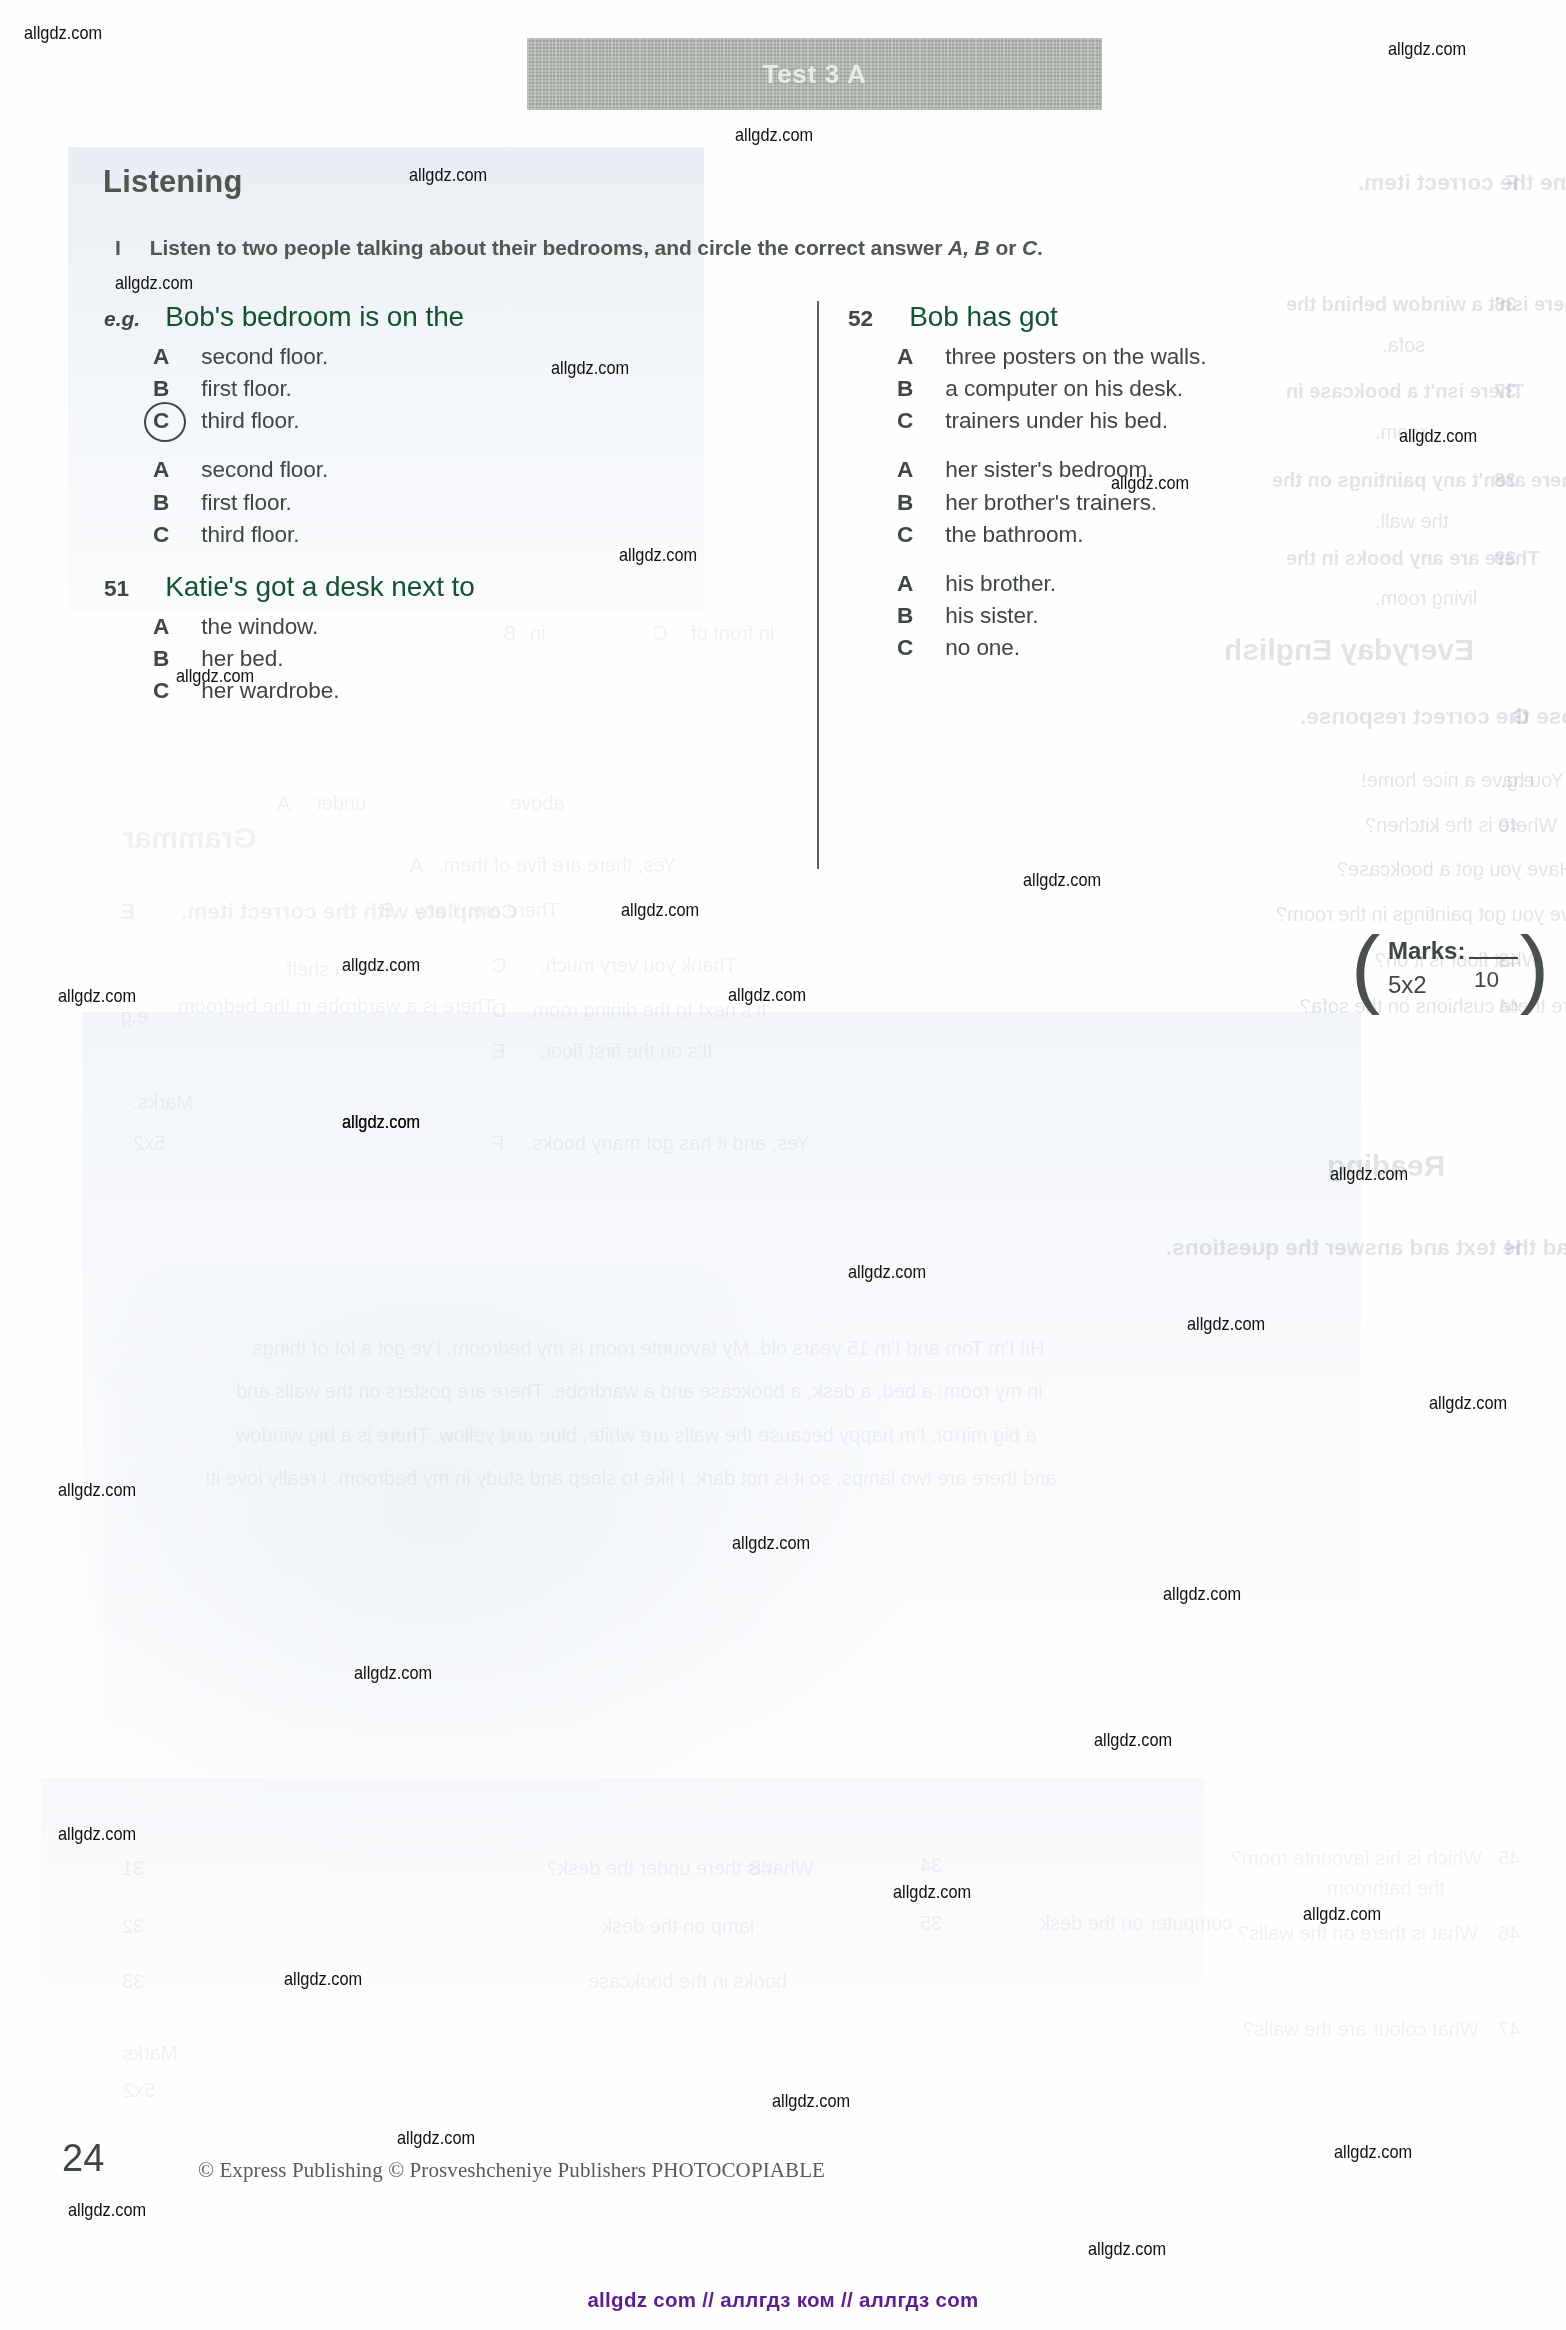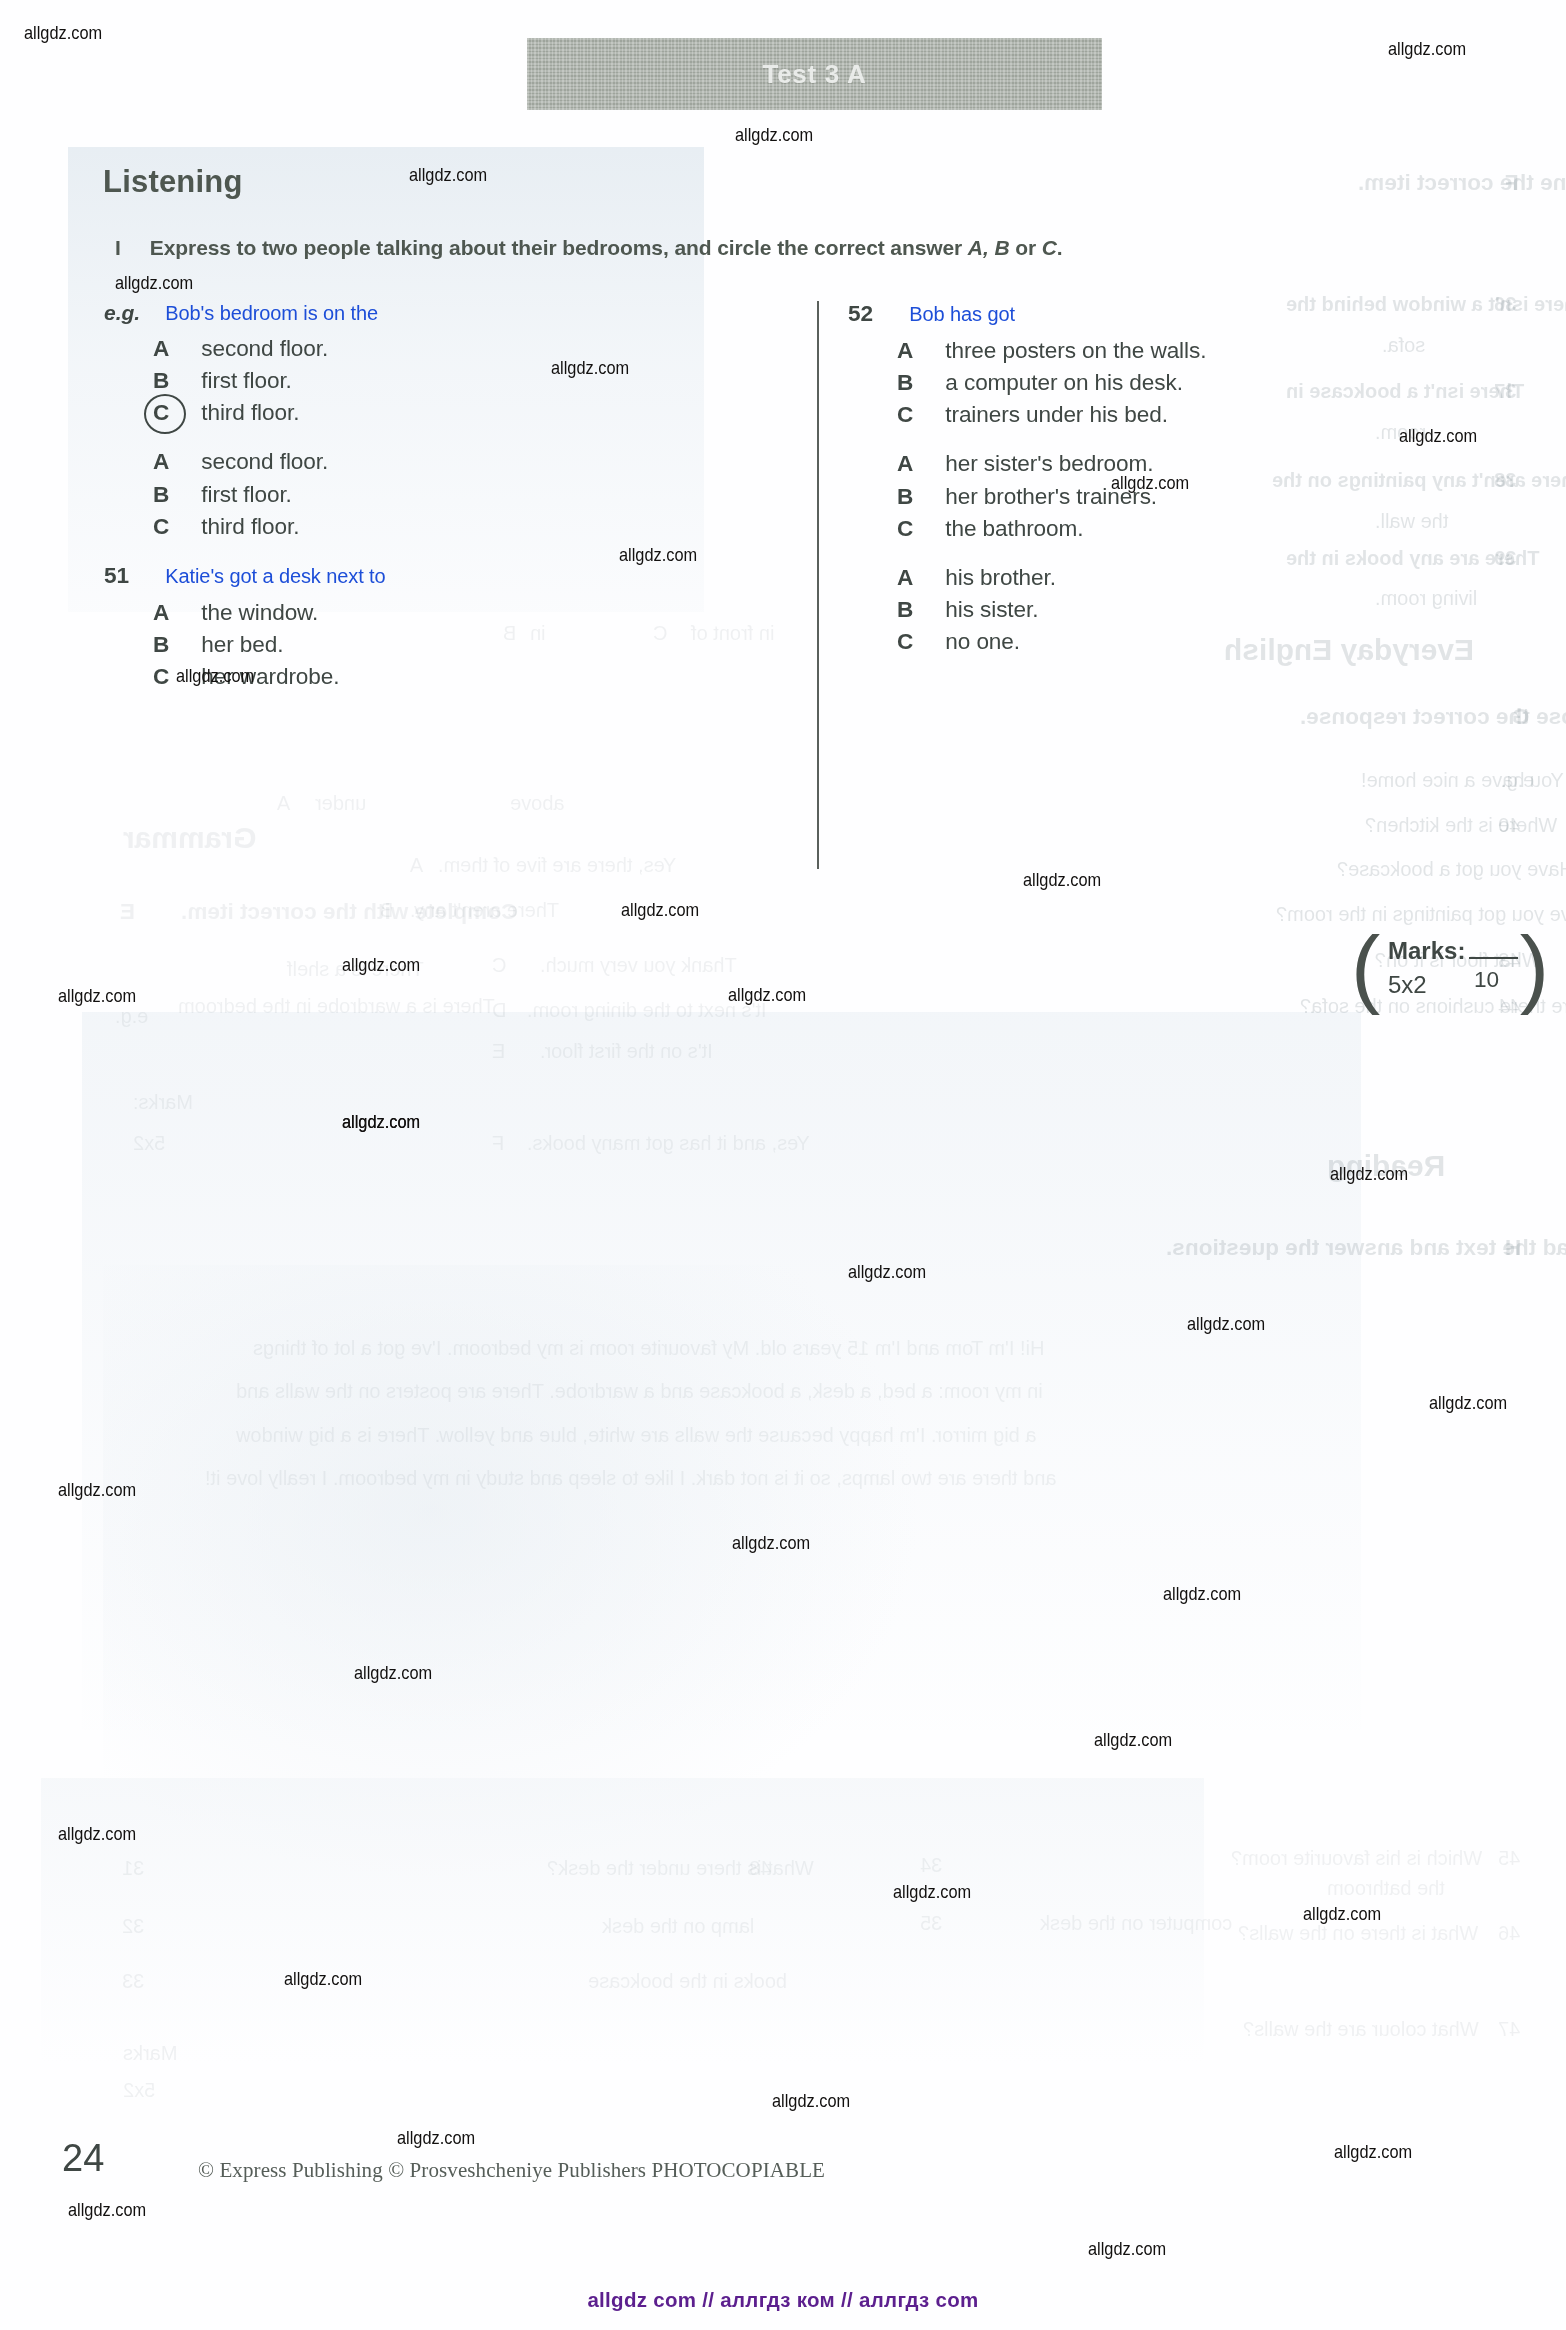--- a/index.html
+++ b/index.html
@@ -148,22 +148,22 @@
     font-size: 22.6px;
     font-weight: 700;
     color: #3f4744;
   }
   .q-num.eg {
     font-style: italic;
     font-weight: 700;
     font-size: 21px;
   }
   .q-title {
-    font-size: 20px;
-    color: #1d4ed8;
+    font-size: 28px;
+    color: #14532d;
     letter-spacing: -0.1px;
   }
 
   .opt {
     display: flex;
     align-items: baseline;
     gap: 12.3px;
     margin: 6.2px 0 6.2px 0;
     padding-left: 49px;
   }
@@ -388,21 +388,21 @@
 
   <div class="banner">
     <span class="banner-title">Test 3 A</span>
   </div>
 
   <div class="section-heading">Listening</div>
 
   <div class="task-row">
     <span class="task-num">I</span>
     <span class="task-text">
-      <span>Express to two people talking about their bedrooms, and circle the correct answer </span><i>A, B</i><span> or </span><i>C</i><span>.</span>
+      <span>Listen to two people talking about their bedrooms, and circle the correct answer </span><i>A, B</i><span> or </span><i>C</i><span>.</span>
     </span>
   </div>
 
   <div class="divider"></div>
 
   <div class="col col-left" id="col-left">
       <div class="q-block">
         <div class="q-stem">
           <span class="q-num eg">e.g.</span>
           <span class="q-title">Bob's bedroom is on the</span>

